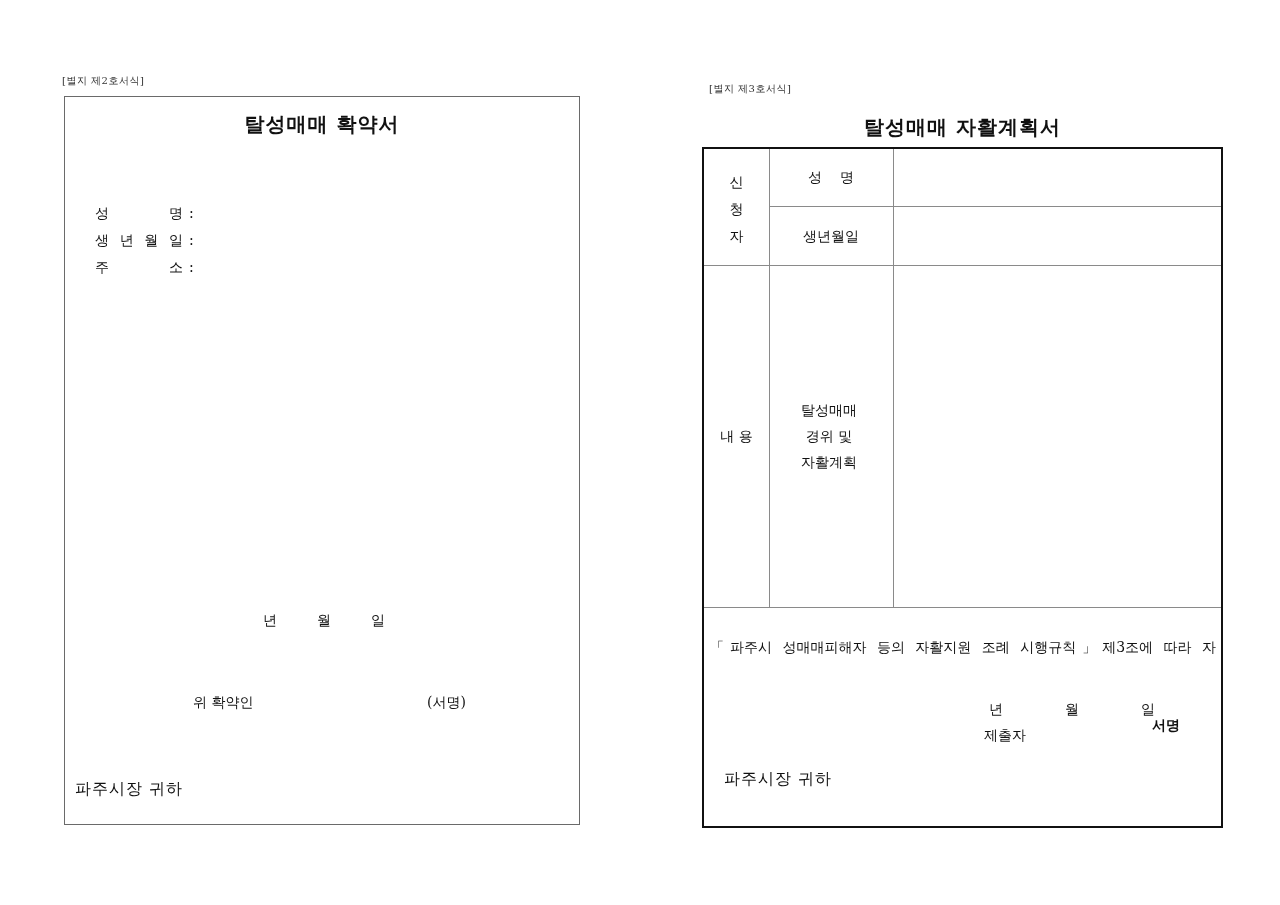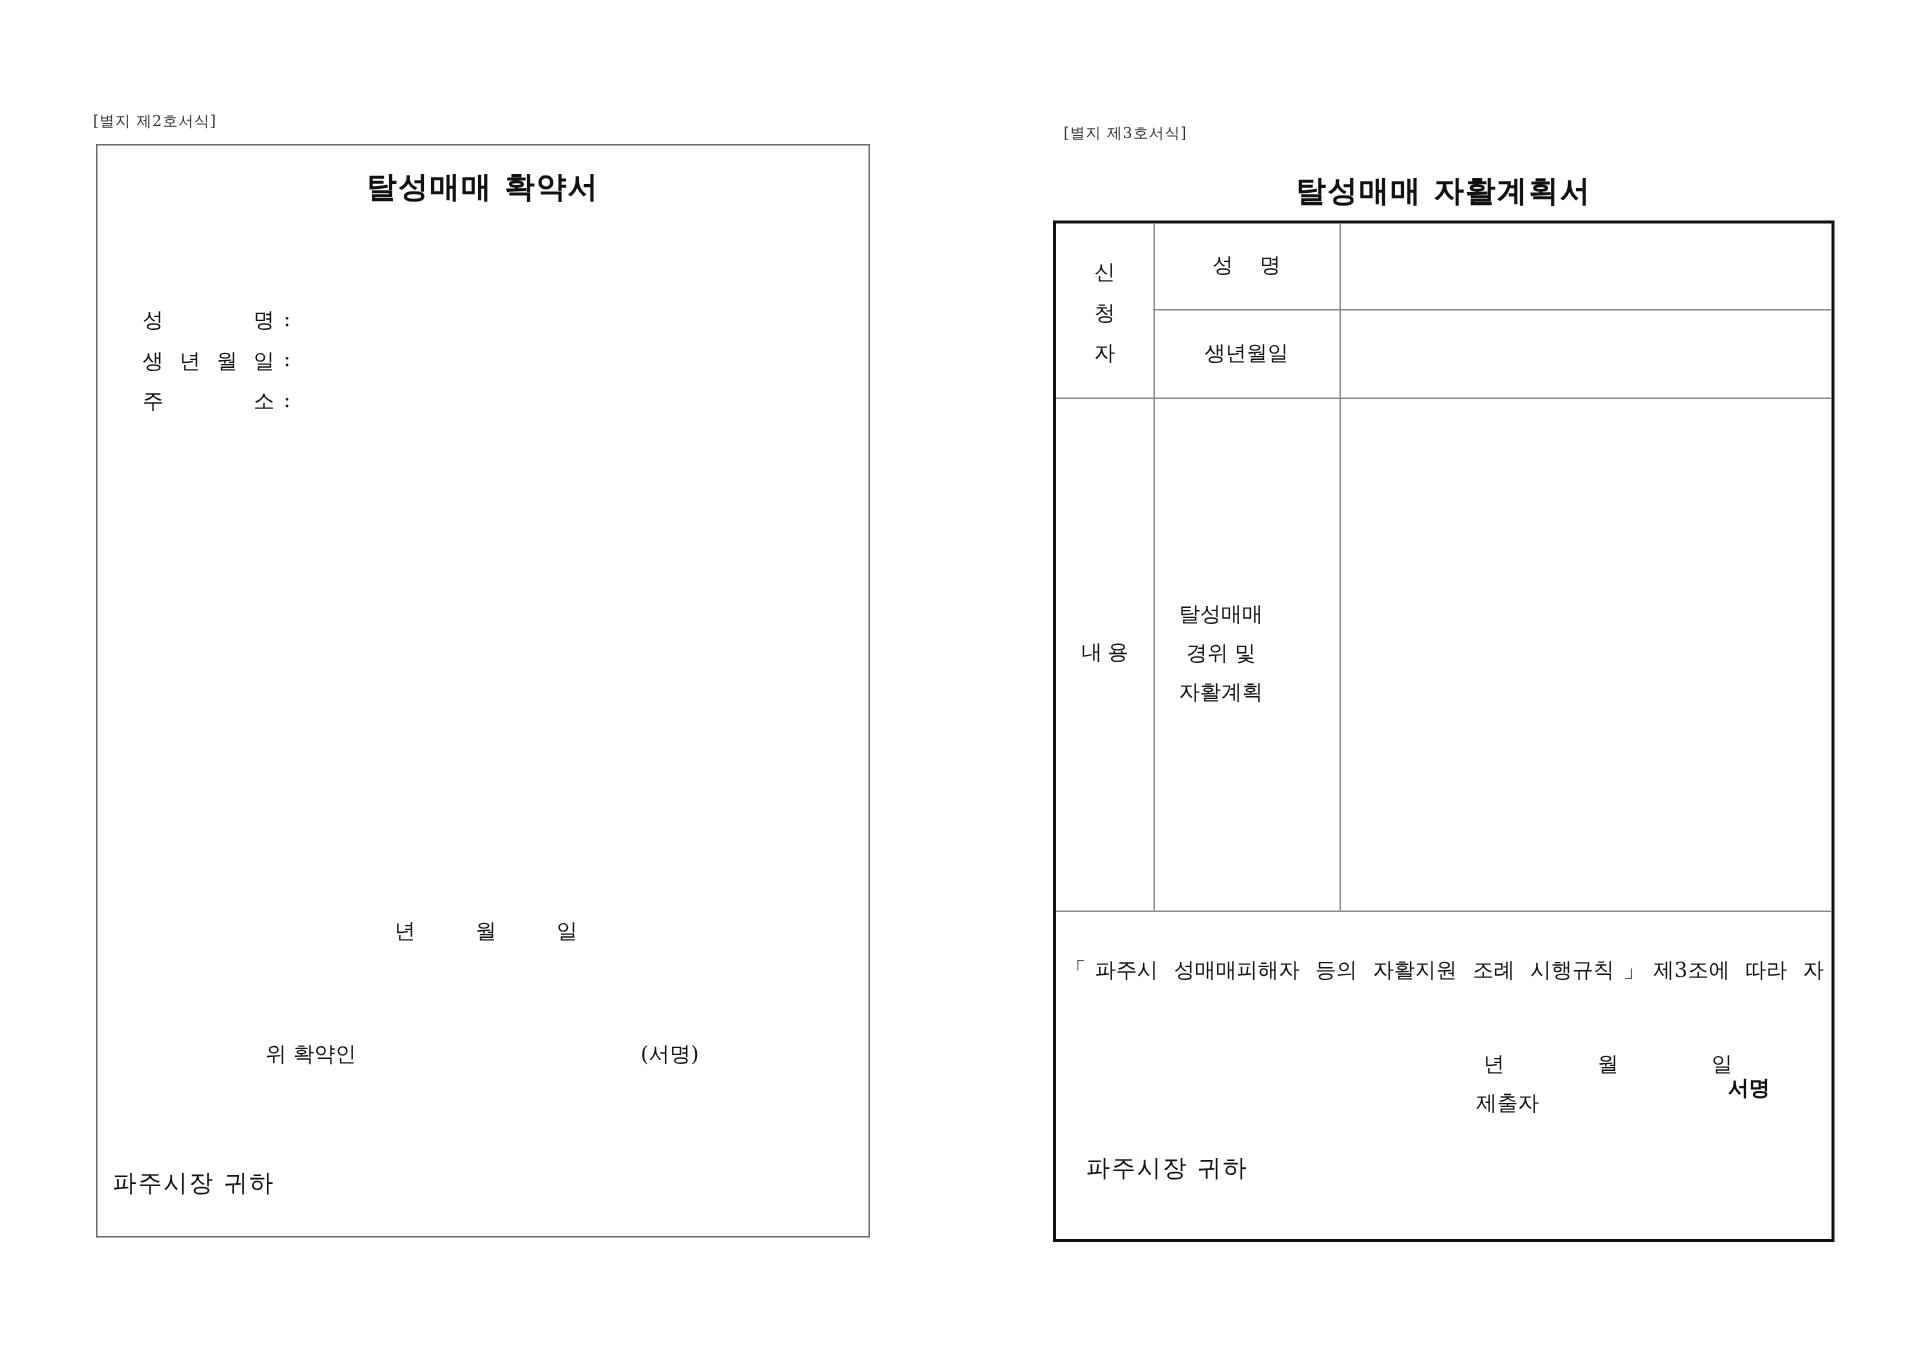--- a/index.html
+++ b/index.html
@@ -75,21 +75,21 @@
   </div>
 
 
 
   <div class="abs date-line" style="left:198px; top:515px; gap:40px;">
     <span>년</span>
     <span>월</span>
     <span>일</span>
   </div>
 
-  <div class="abs sign-line" style="left:112px; top:597px;">위 확약인</div>
+  <div class="abs sign-line" style="left:128px; top:597px;">위 확약인</div>
   <div class="abs sign-line" style="left:362px; top:597px;">(서명)</div>
 
   <div class="abs addressee" style="left:10px; top:682px;">파주시장 귀하</div>
 </div>
 
 <div class="abs form-label-small" style="left:709px; top:82px;">[별지 제3호서식]</div>
 <div class="abs title" style="left:702px; width:521px; top:114px; text-align:center;">탈성매매 자활계획서</div>
 
 <div id="right-table" class="abs">
 
@@ -104,22 +104,22 @@
     <div>청</div>
     <div>자</div>
   </div>
 
   <div class="cell-text" style="left:65px; width:124px; top:15px; white-space:pre;">성    명</div>
   <div class="cell-text" style="left:190px; width:327px; top:0; height:57px;"></div>
 
   <div class="cell-text" style="left:65px; width:124px; top:74px;">생년월일</div>
   <div class="cell-text" style="left:190px; width:327px; top:58px; height:58px;"></div>
 
-  <div class="cell-text" style="left:0; width:65px; top:274px;font-family:Liberation Serif, serif;">내 용</div>
-  <div class="cell-text" style="left:48px; width:124px; top:248px;">
+  <div class="cell-text" style="left:0; width:65px; top:274px;">내 용</div>
+  <div class="cell-text" style="left:63px; width:124px; top:248px;">
     <div>탈성매매</div>
     <div>경위 및</div>
     <div>자활계획</div>
   </div>
   <div class="cell-text" style="left:190px; width:327px; top:117px; height:341px;"></div>
 
   <div class="abs" style="left:6px; top:485px; width:506px;">
     <div class="para">「파주시 성매매피해자 등의 자활지원 조례 시행규칙」제3조에 따라 자</div>
   </div>
 

